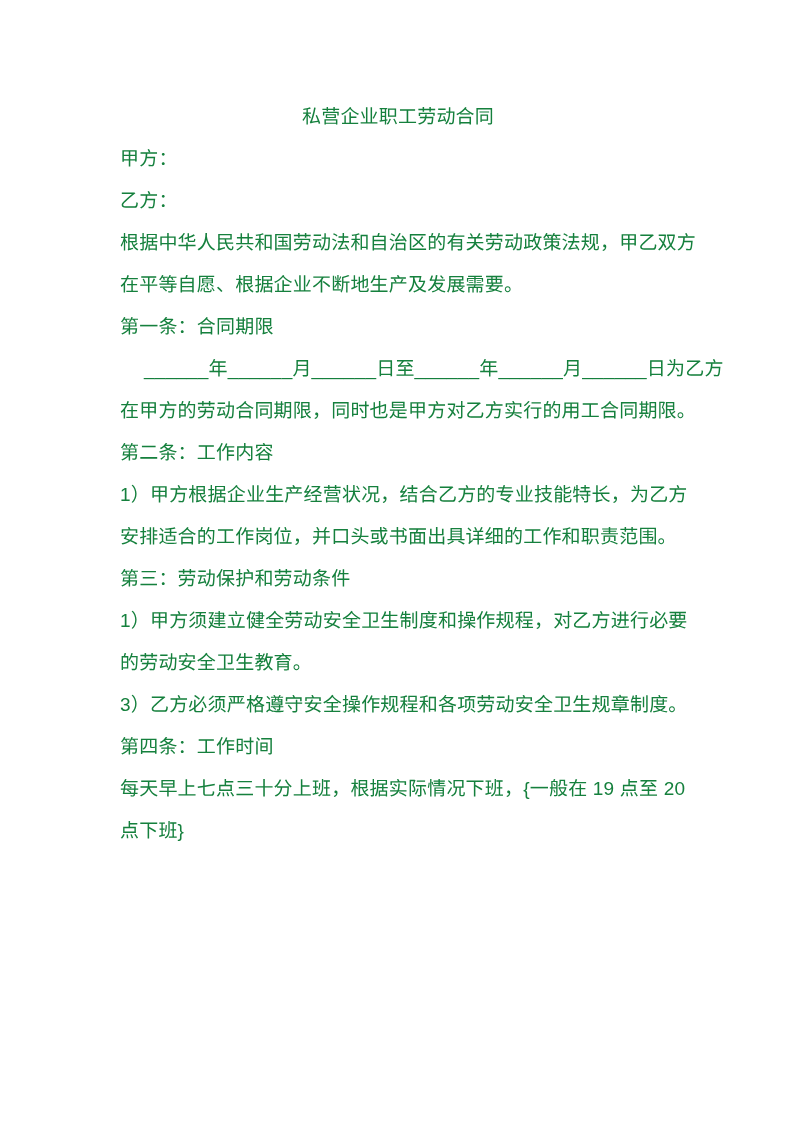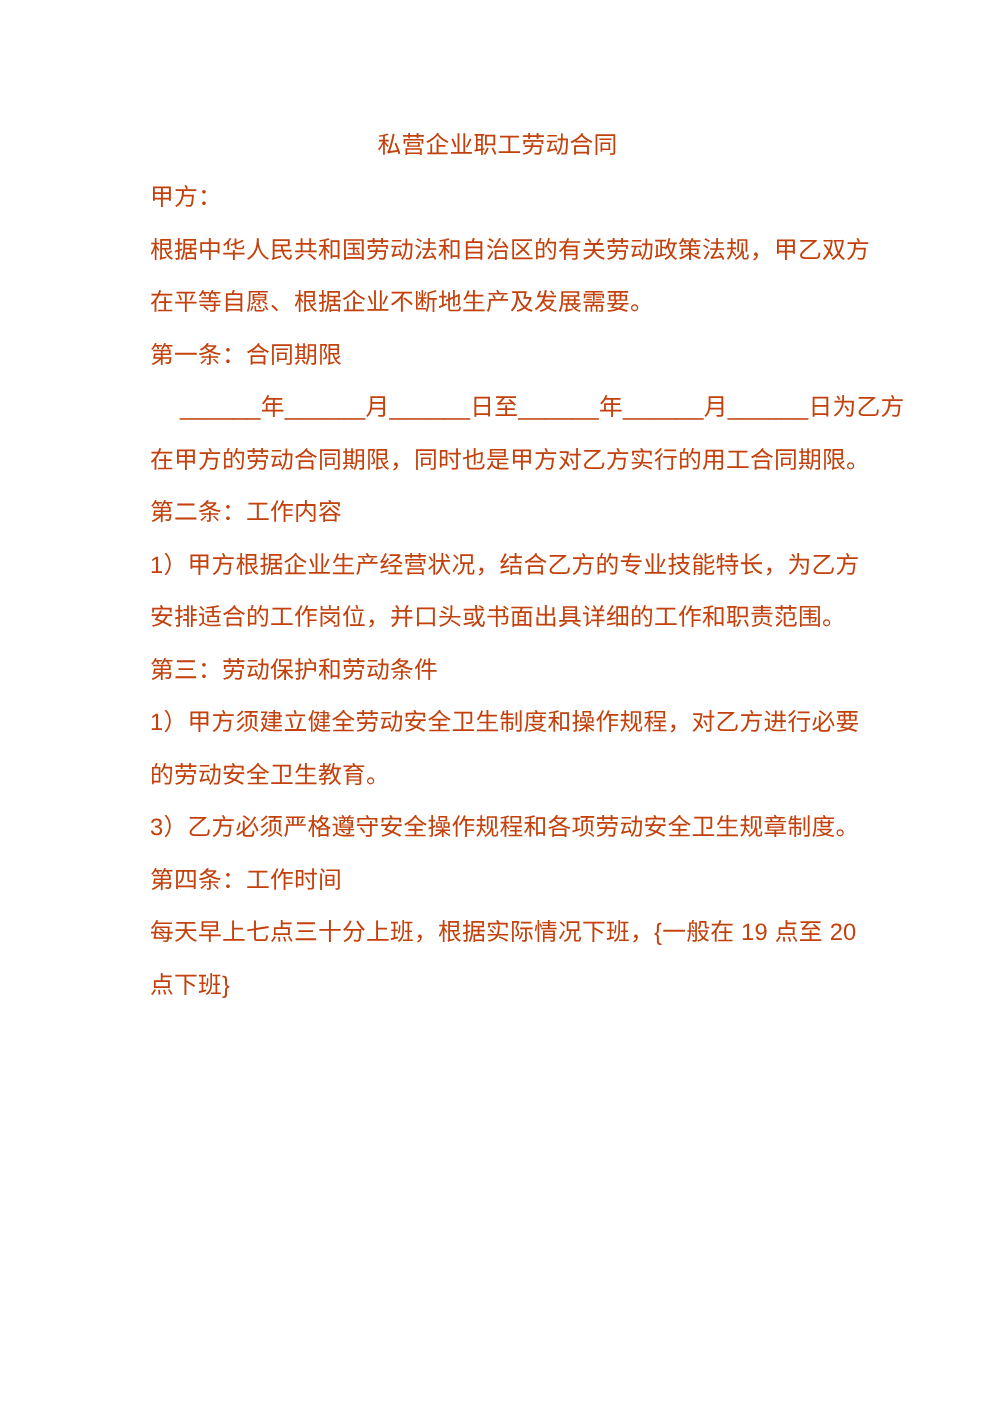--- a/index.html
+++ b/index.html
@@ -21,37 +21,38 @@
     left: 120px;
     top: 96px;
     width: 556px;
   }
   .line {
     height: 42px;
     line-height: 42px;
     font-size: 19px;
     letter-spacing: 0.2px;
     white-space: nowrap;
-    color: #c2410c;
+    color: #15803d;
   }
   .center {
     text-align: center;
   }
   .indent {
     padding-left: 24px;
     text-align: right;
   }
 </style>
 </head>
 <body>
 
 <div class="page">
   <div class="content">
     <div class="line center">私营企业职工劳动合同</div>
     <div class="line">甲方：</div>
+    <div class="line">乙方：</div>
     <div class="line">根据中华人民共和国劳动法和自治区的有关劳动政策法规，甲乙双方</div>
     <div class="line">在平等自愿、根据企业不断地生产及发展需要。</div>
     <div class="line">第一条：合同期限</div>
     <div class="line indent">______年______月______日至______年______月______日为乙方</div>
     <div class="line">在甲方的劳动合同期限，同时也是甲方对乙方实行的用工合同期限。</div>
     <div class="line">第二条：工作内容</div>
     <div class="line">1）甲方根据企业生产经营状况，结合乙方的专业技能特长，为乙方</div>
     <div class="line">安排适合的工作岗位，并口头或书面出具详细的工作和职责范围。</div>
     <div class="line">第三：劳动保护和劳动条件</div>
     <div class="line">1）甲方须建立健全劳动安全卫生制度和操作规程，对乙方进行必要</div>

